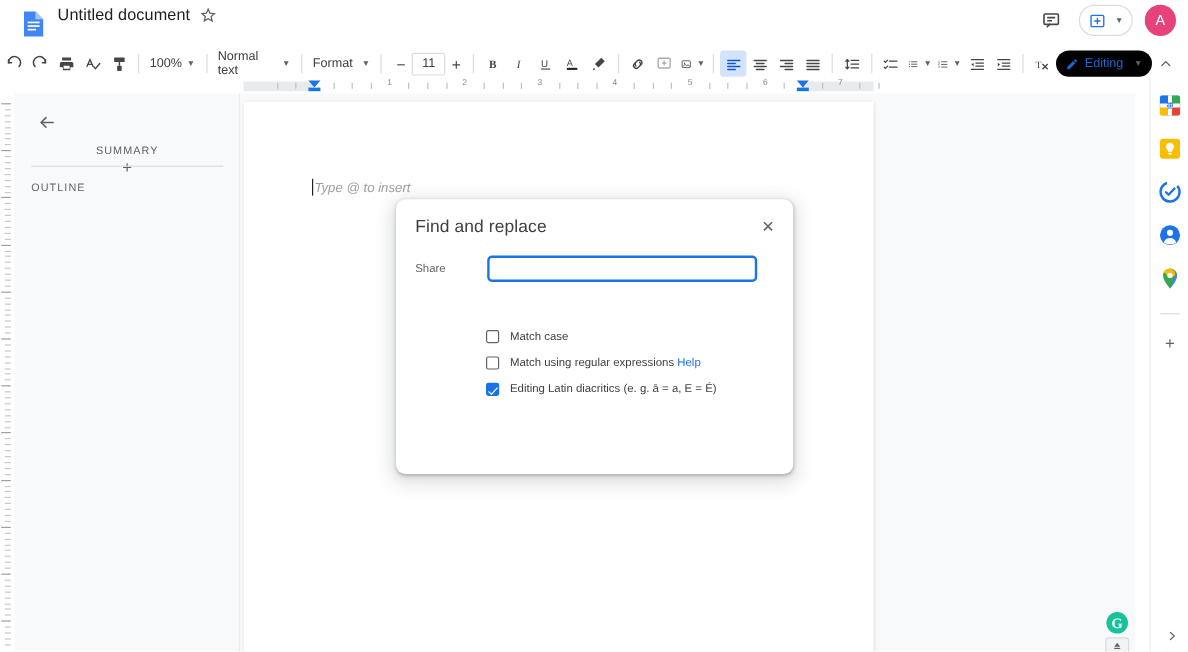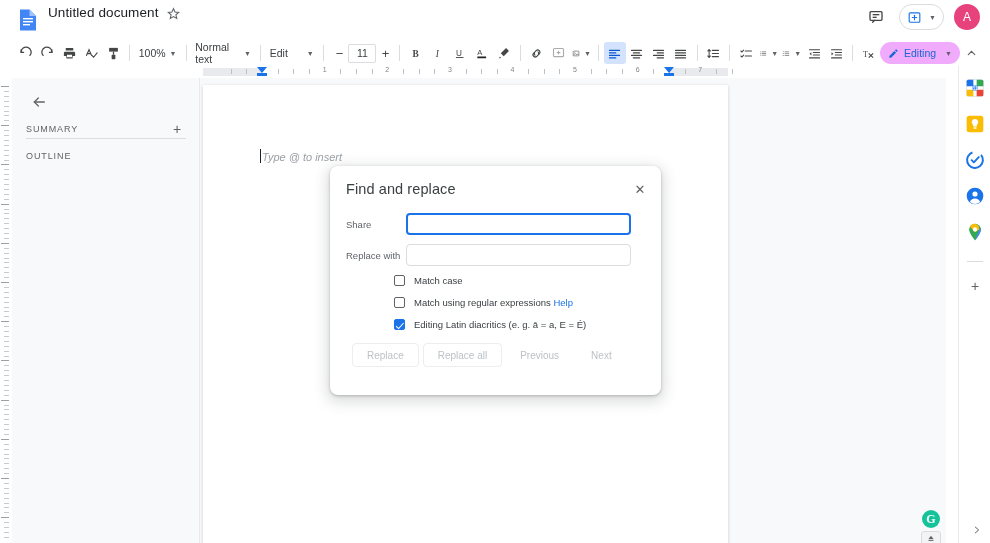--- a/index.html
+++ b/index.html
@@ -26,34 +26,34 @@
   .topright { position:absolute; right:10px; top:4px; display:flex; align-items:center; gap:10px; }
   .icon-btn { width:26px; height:26px; display:flex; align-items:center; justify-content:center; border-radius:50%; color:#444746; }
   .pill-btn { display:flex; align-items:center; gap:3px; height:26px; padding:0 7px; border:1px solid #dadce0; border-radius:13px; }
   .share-btn { display:flex; align-items:center; gap:6px; height:30px; padding:0 14px; background:#1a73e8; color:#fff;
                border-radius:15px; font-size:12px; font-weight:500; letter-spacing:.2px; }
   .avatar { width:26px; height:26px; border-radius:50%; background:#e8427d; color:#fff; font-size:12px;
             display:flex; align-items:center; justify-content:center; font-weight:500; }
 
   
   .toolbar { position:absolute; left:0; top:40px; width:990px; height:26px; background:#fff;
-             display:flex; align-items:center; padding-left:14px; }
+             display:flex; align-items:center; padding-left:0; }
   .tb { display:flex; align-items:center; justify-content:center; height:22px; min-width:22px; padding:0 2px;
         border-radius:3px; color:#444746; }
   .tb.active { background:#d3e3fd; color:#0b57d0; }
   .sep { width:1px; height:16px; background:#dadce0; margin:0 5px; }
   .zoom-box, .style-box, .font-box { display:flex; align-items:center; height:22px; padding:0 4px;
         font-size:10.5px; color:#3c4043; border-radius:3px; }
   .caret { margin-left:4px; font-size:7px; color:#5f6368; line-height:1; }
   .fontsize-grp { display:flex; align-items:center; gap:0; margin-left:2px; }
   .fs-btn { width:18px; height:20px; display:flex; align-items:center; justify-content:center; color:#444746; font-size:13px; border-radius:3px; }
   .fs-val { width:28px; height:19px; border:1px solid #dadce0; border-radius:2px; font-size:10.5px;
             display:flex; align-items:center; justify-content:center; color:#3c4043; background:#fff; }
   .editing-pill { display:flex; align-items:center; gap:5px; height:22px; padding:0 8px; border-radius:11px;
-                  background:#f0abfc; color:#1967d2; font-size:10.5px; }
+                  background:#000000; color:#1967d2; font-size:10.5px; }
 
   
   .ruler { position:absolute; left:0; top:66px; width:958px; height:12px; background:#fff; }
   .ruler-track { position:absolute; left:0; top:0; height:12px; width:958px; }
   .ruler-page { position:absolute; top:2px; height:8px; background:#fff; }
   .ruler-out { position:absolute; top:2px; height:8px; background:#e8eaed; }
   .tick { position:absolute; top:3px; width:1px; height:5px; background:#bdc1c6; }
   .tick.major { top:2px; height:7px; background:#9aa0a6; }
   .ruler-num { position:absolute; top:0px; font-size:7px; color:#80868b; transform:translateX(-50%); }
   .ind { position:absolute; width:0; height:0; border-left:5px solid transparent; border-right:5px solid transparent; }
@@ -64,21 +64,21 @@
   .vruler { position:absolute; left:0; top:78px; width:12px; height:465px; background:#fff; }
   .vtick { position:absolute; left:4px; width:5px; height:1px; background:#c6cacd; }
   .vtick.major { left:1px; width:8px; background:#9aa0a6; }
 
   
   .outline-panel { position:absolute; left:12px; top:78px; width:188px; height:465px; background:#f8f9fa;
                    border-right:1px solid #e8eaed; }
   .back-arrow { position:absolute; left:16px; top:13px; width:22px; height:22px; display:flex;
                 align-items:center; justify-content:center; color:#5f6368; border-radius:50%; }
   .panel-head { position:absolute; left:14px; top:42px; width:160px; display:flex;
-                align-items:center; justify-content:space-between; }
+                align-items:center; justify-content:space-between;flex-direction:column; }
   .panel-label { font-size:9px; letter-spacing:.9px; color:#5f6368; font-weight:500; }
   .plus-btn { width:18px; height:18px; display:flex; align-items:center; justify-content:center;
               color:#5f6368; font-size:14px; border-radius:50%; line-height:1; }
   .panel-div { position:absolute; left:14px; top:60px; width:160px; height:1px; background:#dadce0; }
   .outline-label { position:absolute; left:14px; top:73px; font-size:9px; letter-spacing:.9px;
                    color:#5f6368; font-weight:500; }
   .outline-empty { position:absolute; left:14px; top:93px; width:162px; font-size:9.5px;
                    line-height:13px; color:#80868b; }
 
   
@@ -114,21 +114,21 @@
             border-radius:8px; box-shadow:0 1px 3px rgba(60,64,67,.3), 0 4px 14px 3px rgba(60,64,67,.18); }
   .dlg-title { position:absolute; left:16px; top:15px; font-size:14.5px; color:#3c4043; letter-spacing:.1px; }
   .dlg-close { position:absolute; right:10px; top:12px; width:22px; height:22px; display:flex;
                align-items:center; justify-content:center; color:#5f6368; border-radius:50%; font-size:13px; }
   .field-row { position:absolute; left:16px; width:300px; height:22px; display:flex; align-items:center; }
   .field-label { width:60px; font-size:9.5px; color:#5f6368; }
   .field-input { width:225px; height:22px; border-radius:4px; background:#fff; outline:none;
                  font-size:10px; color:#202124; padding:0 7px; font-family:"Liberation Sans", sans-serif; }
   .field-input.focused { border:2px solid #1a73e8; }
   .field-input.plain { border:1px solid #dadce0; }
-  .cb-row { position:absolute; left:64px; display:flex; align-items:center; gap:9px; }
+  .cb-row { position:absolute; left:75px; display:flex; align-items:center; gap:9px; }
   .cbox { width:11px; height:11px; border:1.6px solid #5f6368; border-radius:2px; background:#fff; flex:none; }
   .cbox.checked { background:#1a73e8; border-color:#1a73e8; position:relative; }
   .cbox.checked::after { content:""; position:absolute; left:3px; top:0.5px; width:3px; height:6.5px;
                          border:solid #fff; border-width:0 1.6px 1.6px 0; transform:rotate(42deg); }
   .cb-label { font-size:9.5px; color:#3c4043; white-space:nowrap; }
   .cb-link { color:#1a73e8; }
   .dlg-btns { position:absolute; left:22px; top:177px; display:flex; align-items:center; gap:4px; }
   .dlg-btn { height:24px; padding:0 14px; display:flex; align-items:center; justify-content:center;
              font-size:10px; color:#bdc1c6; border-radius:4px; background:transparent; }
   .dlg-btn.outlined { border:1px solid #ededed; }
@@ -222,21 +222,21 @@
     </div>
     <div class="sep"></div>
 
     <div class="style-box" style="width:84px; justify-content:space-between;">
       <span>Normal text</span>
       <span class="caret">▼</span>
     </div>
     <div class="sep"></div>
 
     <div class="font-box" style="width:68px; justify-content:space-between;">
-      <span>Edit</span>
+      <span>Format</span>
       <span class="caret">▼</span>
     </div>
     <div class="sep"></div>
 
     <div class="fontsize-grp">
       <div class="fs-btn">−</div>
       <div class="fs-val">11</div>
       <div class="fs-btn">+</div>
     </div>
     <div class="sep"></div>
@@ -647,44 +647,34 @@
 
   <div class="dialog">
     <div class="dlg-title">Find and replace</div>
     <div class="dlg-close">✕</div>
 
     <div class="field-row" style="top:47px;">
       <span class="field-label">Share</span>
       <input class="field-input focused" type="text" value="" style="">
     </div>
 
-    <div class="field-row" style="top:78px;">
-      <span class="field-label">Replace with</span>
-      <input class="field-input plain" type="text" value="" style="">
-    </div>
 
     <div class="cb-row" style="top:109px;">
       <span class="cbox"></span>
       <span class="cb-label">Match case</span>
     </div>
 
     <div class="cb-row" style="top:131px;">
       <span class="cbox"></span>
       <span class="cb-label">
         <span>Match using regular expressions</span>
         <span class="cb-link">Help</span>
       </span>
     </div>
 
     <div class="cb-row" style="top:153px;">
       <span class="cbox checked"></span>
       <span class="cb-label">Editing Latin diacritics (e. g. ā = a, E = É)</span>
     </div>
 
-    <div class="dlg-btns">
-      <div class="dlg-btn outlined">Replace</div>
-      <div class="dlg-btn outlined">Replace all</div>
-      <div class="dlg-btn">Previous</div>
-      <div class="dlg-btn">Next</div>
-    </div>
   </div>
 
 </div>
 
 </body></html>

